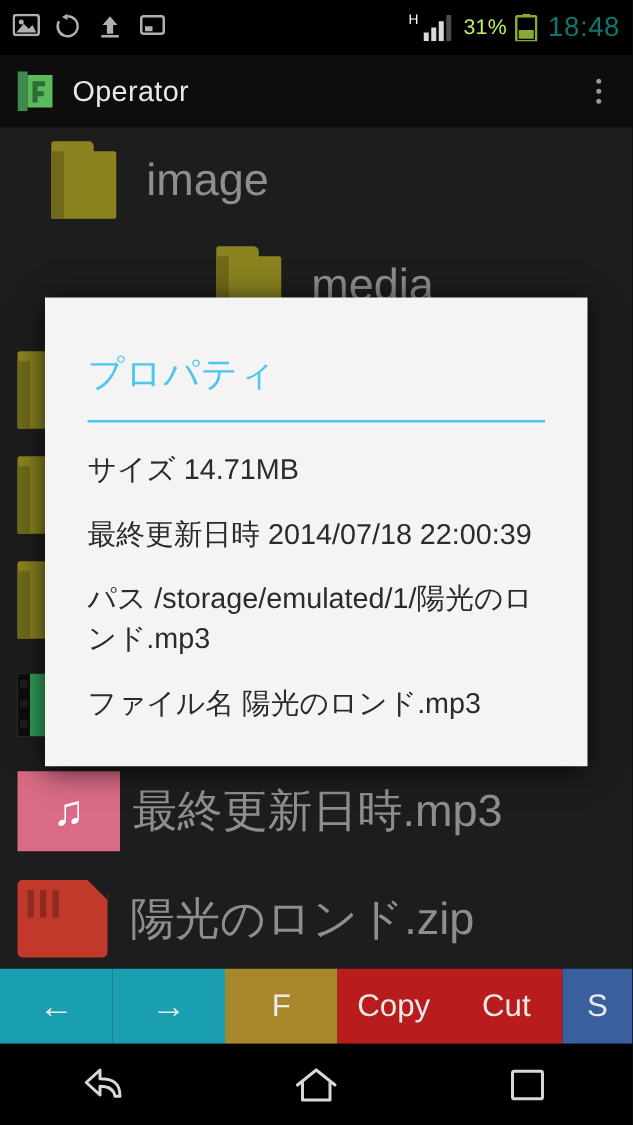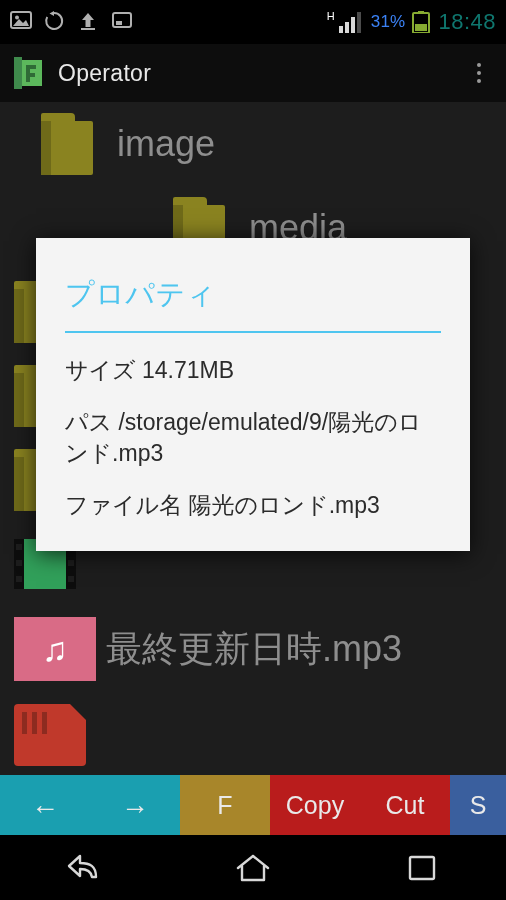--- a/index.html
+++ b/index.html
@@ -21,21 +21,21 @@
     width:506px; height:44px;
     background:#000;
     display:flex; align-items:center;
     padding:0 10px;
   }
   #statusbar .left { display:flex; align-items:center; gap:12px; flex:1; }
   #statusbar .right { display:flex; align-items:center; gap:7px; }
   .sicon { width:22px; height:22px; position:relative; opacity:.85; }
   .sicon svg { display:block; }
   .battery-pct {
-    color:#3b82f6; font-size:17px; letter-spacing:.2px;
+    color:#bef264; font-size:17px; letter-spacing:.2px;
   }
   .clock {
     color:#0f766e; font-size:22px; letter-spacing:.5px; margin-left:1px;
   }
   .hsup { color:#fff; font-size:11px; position:relative; top:-6px; margin-right:-4px; }
 
   
   #actionbar {
     position:absolute; top:44px; left:0;
     width:506px; height:58px;
@@ -119,21 +119,21 @@
   .zip-ic .pins { position:absolute; left:8px; top:8px; display:flex; gap:5px; }
   .zip-ic .pins span { width:5px; height:22px; background:#8d2b20; display:block; }
 
   
   #dialog {
     position:absolute;
     left:36px; top:238px;
     width:434px;
     background:#f4f4f4;
     box-shadow:0 3px 22px rgba(0,0,0,.75);
-    padding:3px;
+    padding:8px;
     z-index:20;
   }
   #dialog-title {
     color:#4ec5ef; font-size:29px; font-weight:400;
     padding:34px 26px 16px 26px;
     letter-spacing:.5px;
   }
   #dialog-rule { height:2px; background:#4ec5ef; margin:0 26px; }
   #dialog-body { padding:22px 26px 26px 26px; }
   .prop {
@@ -312,30 +312,32 @@
 
     <div class="frow" style="height:86px;">
       <div class="zip-ic">
         <div class="notch"></div>
         <div class="pins">
             <span></span>
             <span></span>
             <span></span>
           </div>
       </div>
+      <div class="fname">陽光のロンド.zip</div>
     </div>
 
   </div>
 
   <div id="dialog">
     <div id="dialog-title">プロパティ</div>
     <div id="dialog-rule"></div>
     <div id="dialog-body">
       <div class="prop">サイズ 14.71MB</div>
-      <div class="prop">パス /storage/emulated/9/陽光のロンド.mp3</div>
+      <div class="prop">最終更新日時 2014/07/18 22:00:39</div>
+      <div class="prop">パス /storage/emulated/1/陽光のロンド.mp3</div>
       <div class="prop">ファイル名 陽光のロンド.mp3</div>
     </div>
   </div>
 
   <div id="toolbar">
     <div class="tb tb-arrow" id="tb-back">←</div>
     <div class="tb tb-arrow" id="tb-fwd">→</div>
     <div class="tb" id="tb-f">F</div>
     <div class="tb" id="tb-copy">Copy</div>
     <div class="tb" id="tb-cut">Cut</div>

